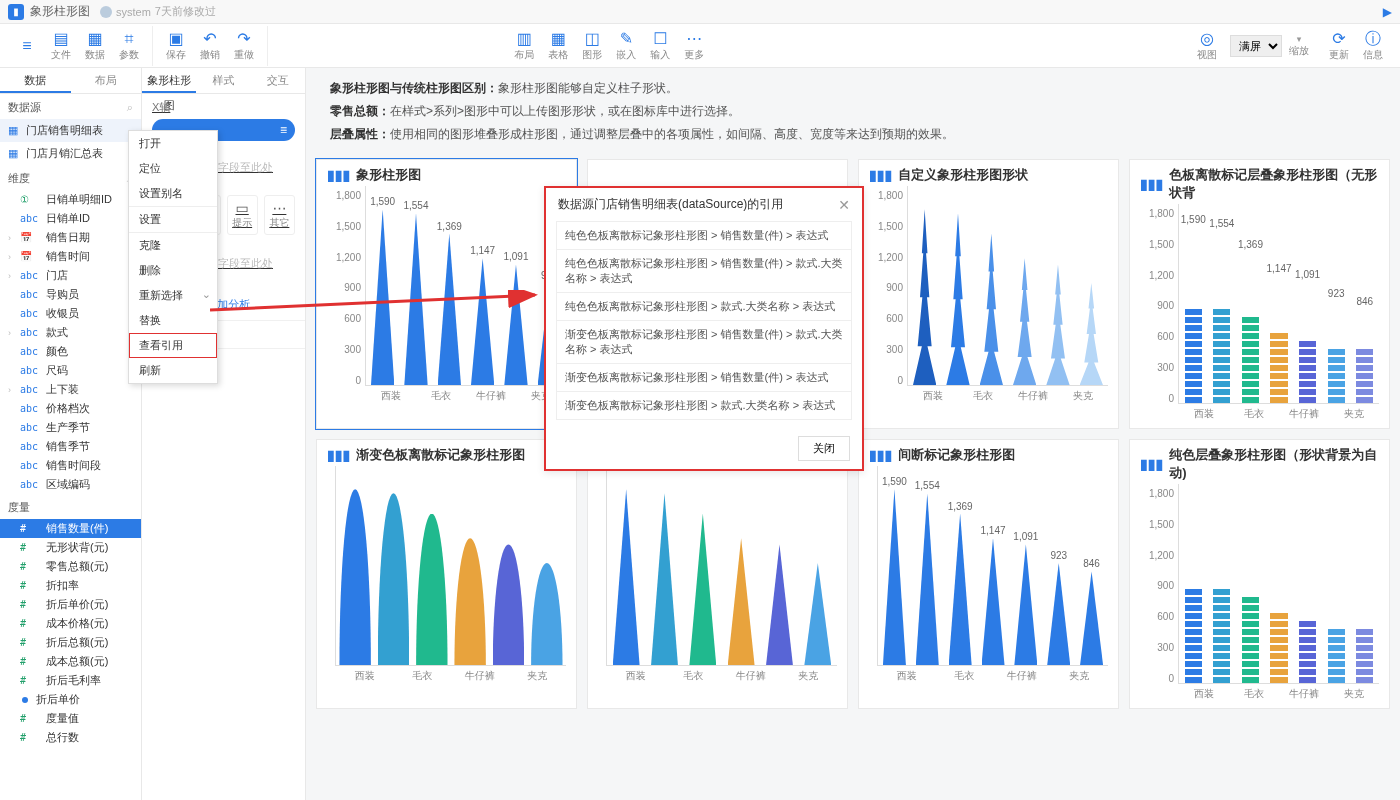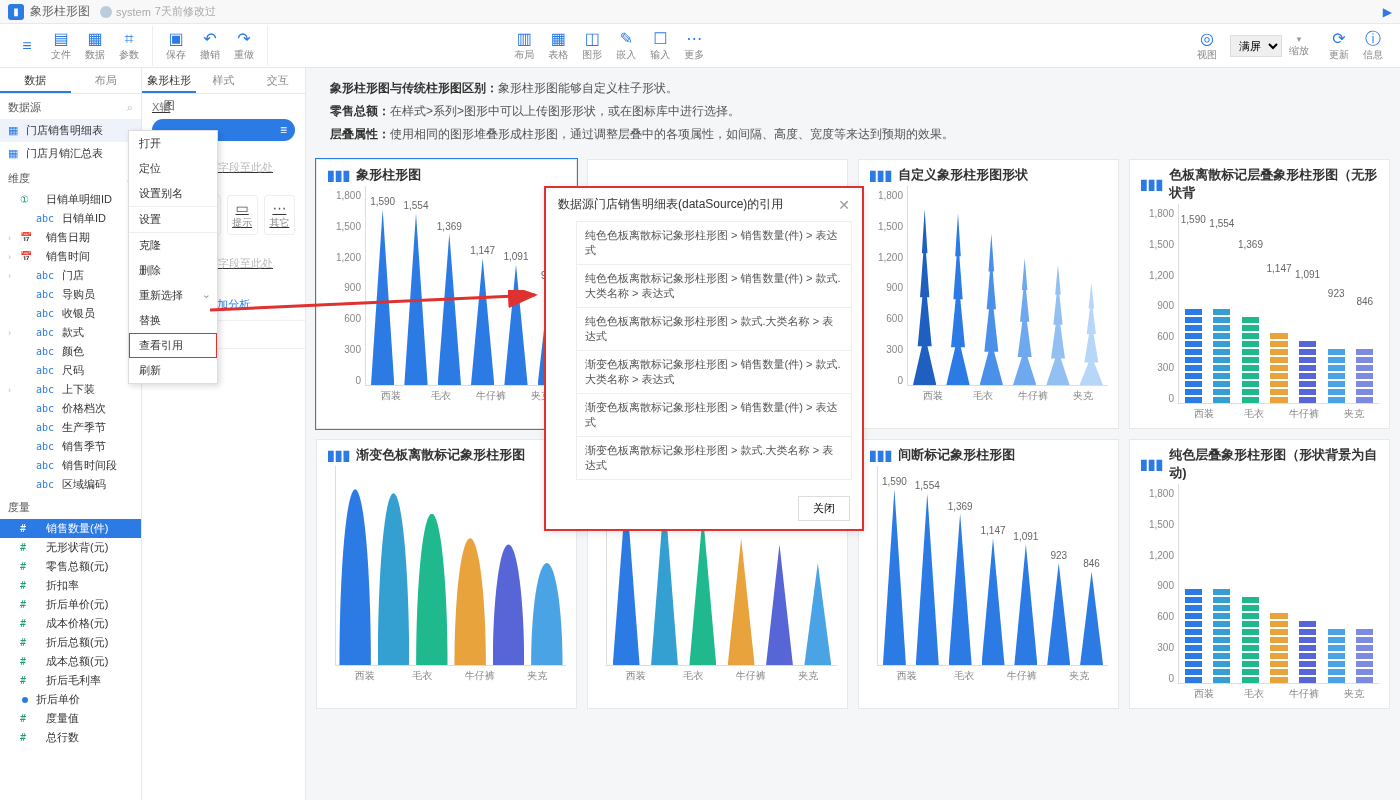--- a/index.html
+++ b/index.html
@@ -37,21 +37,21 @@
 .section-head .search-icon { color:#bbb; cursor:pointer; }
 .ds-item { display:flex; align-items:center; padding: 4px 8px; cursor:pointer; font-size:11px; }
 .ds-item.sel { background: #eef3fb; }
 .ds-icon { width:14px; display:inline-block; color:#2c7be5; margin-right:4px; }
 
 .field-list { overflow-y:auto; }
 .field { display:flex; align-items:center; padding: 2px 8px; cursor:pointer; font-size:11px; gap:4px; }
 .field .chev { color:#bbb; width:8px; font-size:9px; }
 .field .ftype { width:22px; font-size:10px; font-family: monospace; }
 .ftype.id { color:#22a06b; }
-.ftype.abc { color:#2c7be5;margin-left:16px; }
+.ftype.abc { color:#2c7be5; }
 .ftype.date { color:#e29c00; }
 .ftype.hash { color:#22a06b; }
 .field .dot { width:6px; height:6px; border-radius:50%; background:#2c7be5; margin-left:2px; margin-right:4px; flex-shrink:0;}
 .field.active { background:#2c7be5; color:#fff; }
 .field.active .ftype { color:#fff; }
 
 
 .midtabs { display:flex; border-bottom:1px solid #e8e8e8; height:26px; }
 .midtab { flex:1; text-align:center; line-height:25px; font-size:11px; color:#888; cursor:pointer; }
 .midtab.active { color:#333; border-bottom:2px solid #2c7be5; }
@@ -100,21 +100,21 @@
 .ctxitem.hl { outline: 1px solid #e03131; outline-offset:-1px; }
 .ctxitem .sub-ind { position:absolute; right:6px; color:#999; }
 
 
 .arrow-overlay { position:absolute; z-index: 55; pointer-events:none; }
 
 
 .modal { position:absolute; width:320px; background:#fff; border:2px solid #e03131; z-index:60; box-shadow:0 2px 8px rgba(0,0,0,0.1); }
 .modal-head { display:flex; align-items:center; justify-content:space-between; padding:8px 12px; font-size:12px; color:#333; }
 .modal-close { cursor:pointer; color:#999; font-size:14px; }
-.modal-body { padding: 0 10px 8px; margin-left: 20px; }
+.modal-body { padding: 0 10px 8px; }
 .ref-item { border:1px solid #eee; border-bottom:none; padding:6px 8px; font-size:11px; color:#555; cursor:pointer; }
 .ref-item:last-child { border-bottom:1px solid #eee; }
 .modal-foot { padding: 8px 12px; text-align:right; }
 .btn-close { border:1px solid #ddd; background:#fff; padding:4px 14px; font-size:11px; cursor:pointer; }
 
 ::-webkit-scrollbar { width:6px; height:6px; }
 ::-webkit-scrollbar-thumb { background:#ccc; border-radius:3px; }
 </style>
 </head>
 <body>

